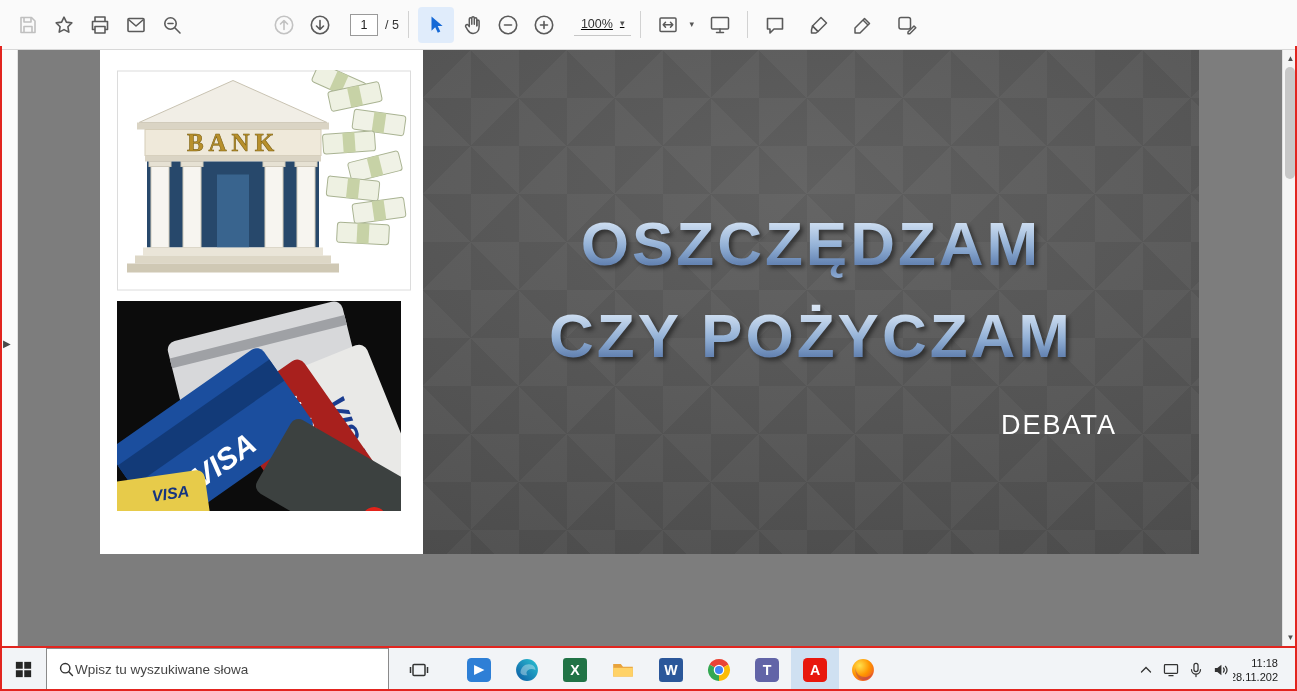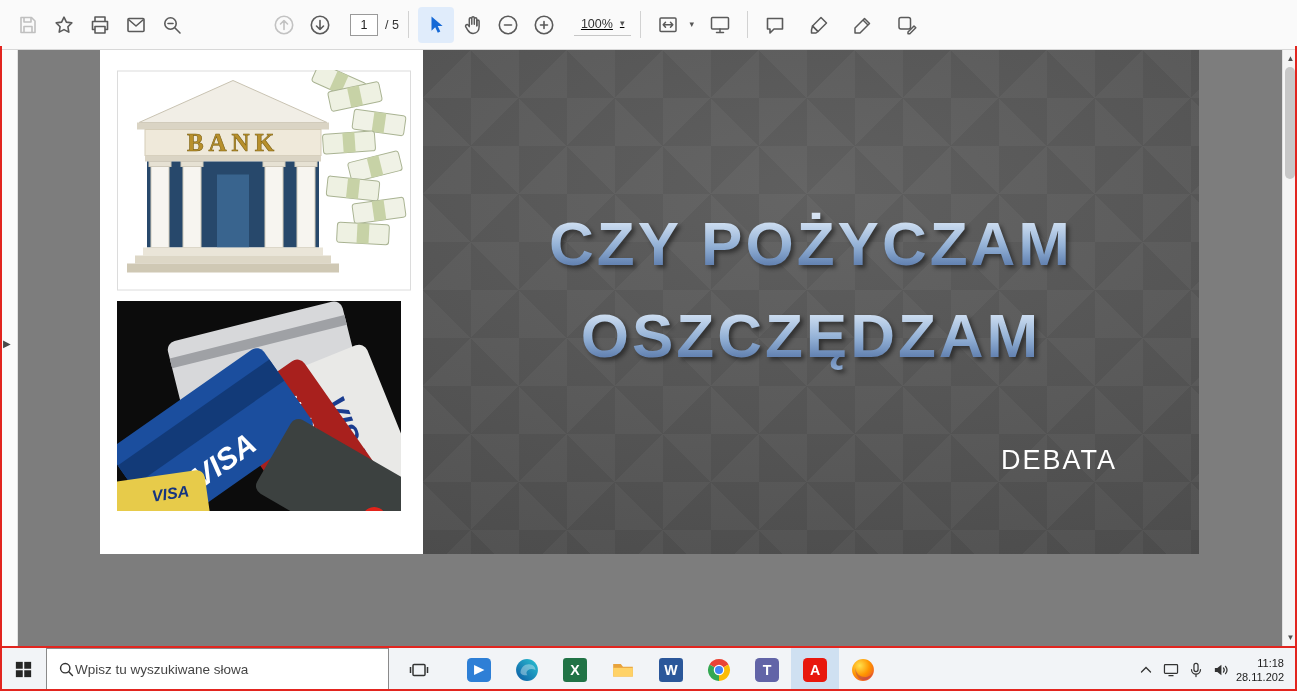--- a/index.html
+++ b/index.html
@@ -38,38 +38,38 @@
       linear-gradient(45deg, rgba(255,255,255,0.035) 25%, transparent 25%, transparent 75%, rgba(255,255,255,0.035) 75%),
       linear-gradient(135deg, rgba(255,255,255,0.035) 25%, transparent 25%, transparent 75%, rgba(255,255,255,0.035) 75%),
       radial-gradient(ellipse 120% 90% at 50% 28%, #5f5f5f 0%, #4a4a4a 100%);
     background-size:96px 96px, 96px 96px, 100% 100%;
     background-position:0 0, 48px 48px, 0 0;
   }
   .slide-title { position:absolute; top:148px; left:0; width:100%; text-align:center; filter:drop-shadow(3px 3px 2px rgba(0,0,0,0.45)); }
   .title-line { font-weight:700; font-size:62px; letter-spacing:3px; line-height:92px;
     background:linear-gradient(180deg,#f0f5fc 0%,#cadbef 28%,#93b1d6 52%,#6483b2 72%,#8ba9d2 86%,#cdddf1 100%);
     -webkit-background-clip:text; background-clip:text; color:transparent; }
-  .slide-subtitle { position:absolute; top:360px; left:578px; font-size:27px; letter-spacing:2px; color:#ffffff;margin-top:35px; }
+  .slide-subtitle { position:absolute; top:360px; left:578px; font-size:27px; letter-spacing:2px; color:#ffffff; }
 
   .scrollbar { position:absolute; right:0; top:0; width:15px; height:100%; background:#f4f4f4; border-left:1px solid #e0e0e0; z-index:4; }
   .sb-arrow { position:absolute; left:0; width:15px; height:15px; display:flex; align-items:center; justify-content:center; font-size:8px; color:#4f4f4f; }
   .sb-up { top:1px; } .sb-down { bottom:1px; }
   .sb-thumb { position:absolute; left:2px; top:17px; width:10px; height:112px; background:#c7c7c7; border-radius:5px; }
 
   
   .taskbar { height:45px; border-top:2px solid #e2251f; background:#f2f4f7; display:flex; align-items:stretch; position:relative; z-index:10; }
   .tk-btn { width:46px; display:flex; align-items:center; justify-content:center; border:none; background:transparent; flex:0 0 auto; position:relative; }
   .tk-app { width:48px; }
   .tk-app.active { background:#cfe0f1; }
   .search-box { width:343px; background:#ffffff; border:1px solid #8a8a8a; display:flex; align-items:center; padding:0 11px; flex:0 0 auto; }
   .search-box input { border:none; outline:none; flex:1; font-size:13.5px; color:#222; background:transparent; font-family:"Liberation Sans",sans-serif; }
   .search-box input::placeholder { color:#454545; opacity:1; }
   .tk-spacer { flex:1; }
   .tray-btn { width:25px; display:flex; align-items:center; justify-content:center; border:none; background:transparent; flex:0 0 auto; }
-  .tray-clock { width:64px; display:flex; flex-direction:column; align-items:flex-end; justify-content:center; padding-right:13px; font-size:11px; line-height:14px; color:#1b1b1b; flex:0 0 auto; white-space:nowrap; overflow:hidden; }
+  .tray-clock { width:64px; display:flex; flex-direction:column; align-items:flex-end; justify-content:center; padding-right:19px; font-size:11px; line-height:14px; color:#1b1b1b; flex:0 0 auto; white-space:nowrap; overflow:hidden; }
 </style>
 </head>
 <body>
 
 <div class="screen">
 
   <div class="toolbar">
     <button class="tb-btn">
       <svg width="24" height="24" viewBox="0 0 24 24" fill="none" stroke="#c0c0c0" stroke-width="1.6" stroke-linejoin="round">
           <path d="M5 4.5h10.5L19 8v11.5H5z"></path>
@@ -293,22 +293,22 @@
           </g>
           <g transform="rotate(-8 40 195)">
             <rect x="-30" y="175" width="120" height="70" rx="8" fill="#e7cb4a"></rect>
             <text x="35" y="200" font-size="16" font-style="italic" font-weight="bold" fill="#16357f">VISA</text>
           </g>
         </svg>
       </div>
 
       <div class="slide-dark">
         <div class="slide-title">
+          <div class="title-line">OSZCZĘDZAM</div>
           <div class="title-line">CZY POŻYCZAM</div>
-          <div class="title-line">OSZCZĘDZAM</div>
         </div>
         <div class="slide-subtitle">DEBATA</div>
       </div>
     </div>
 
     <div class="scrollbar">
       <div class="sb-arrow sb-up">▲</div>
       <div class="sb-thumb"></div>
       <div class="sb-arrow sb-down">▼</div>
     </div>

